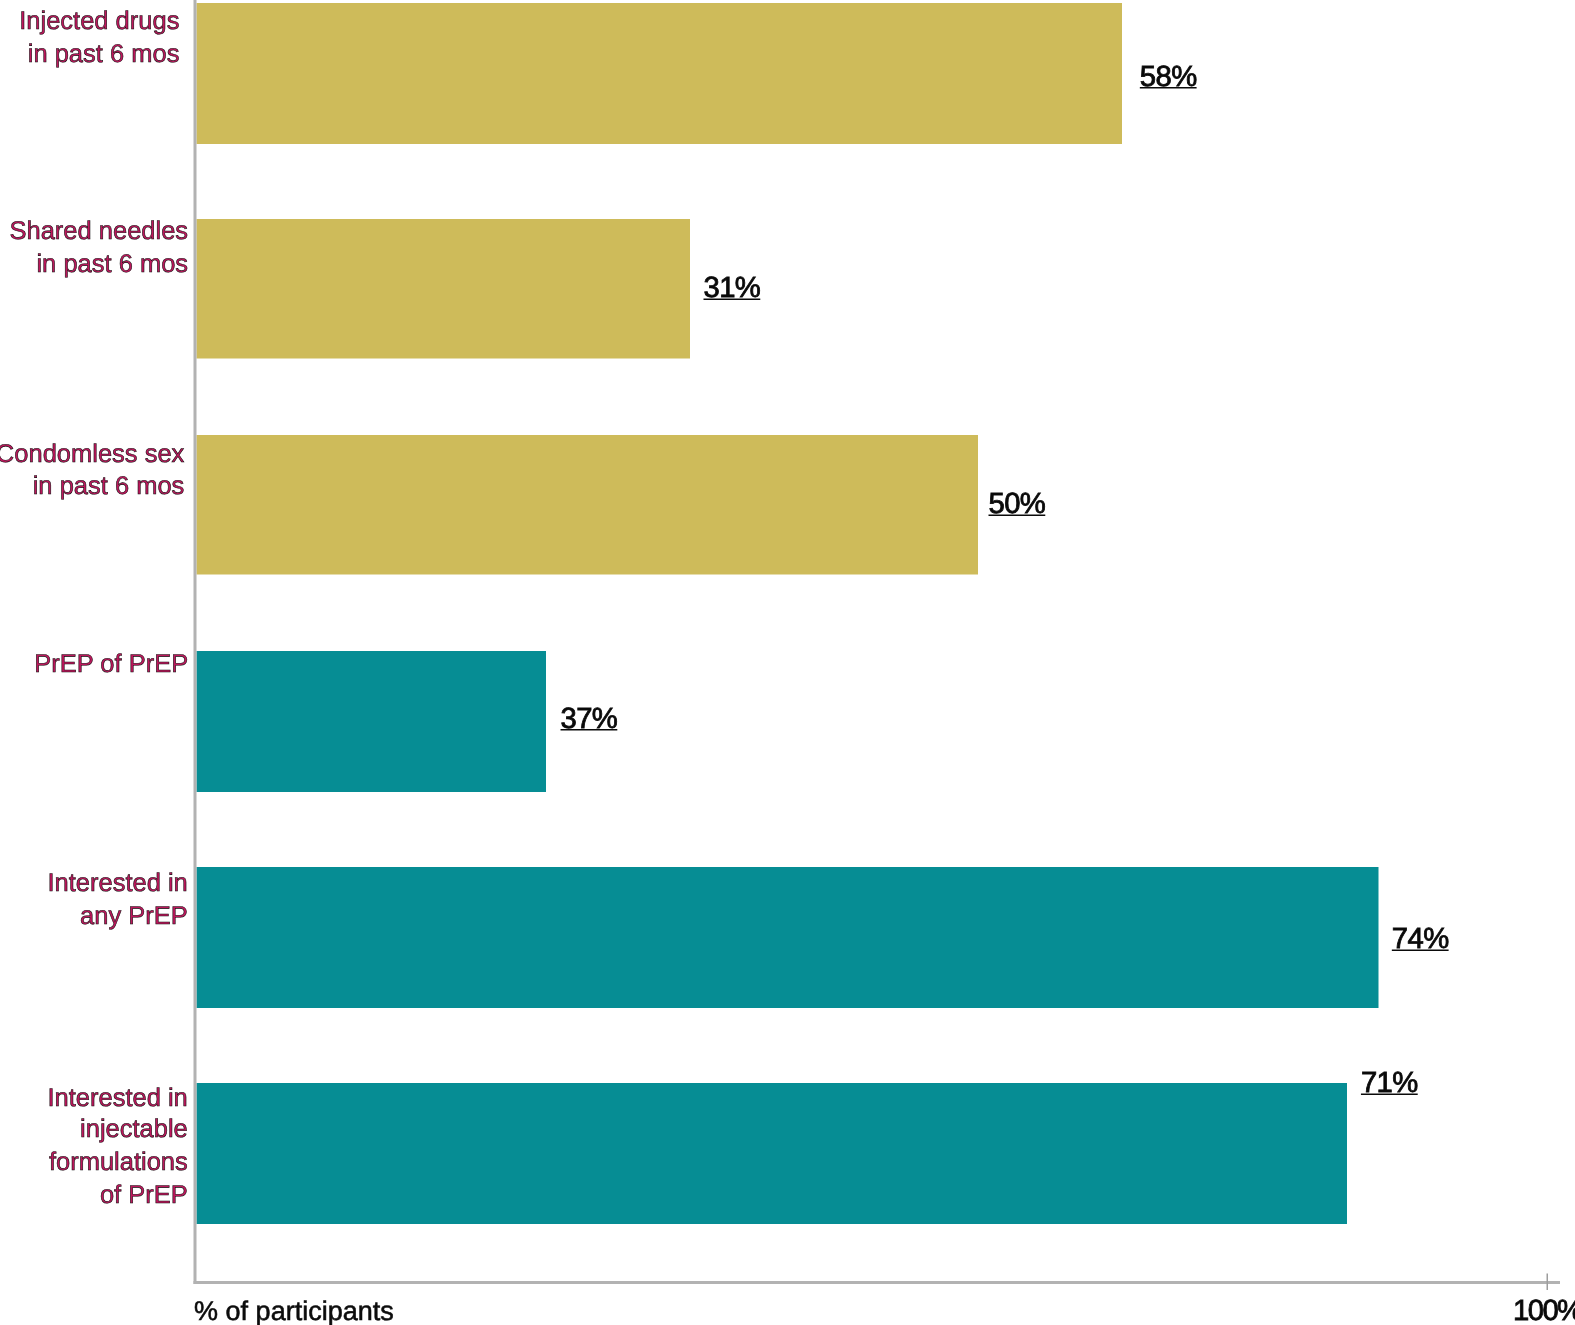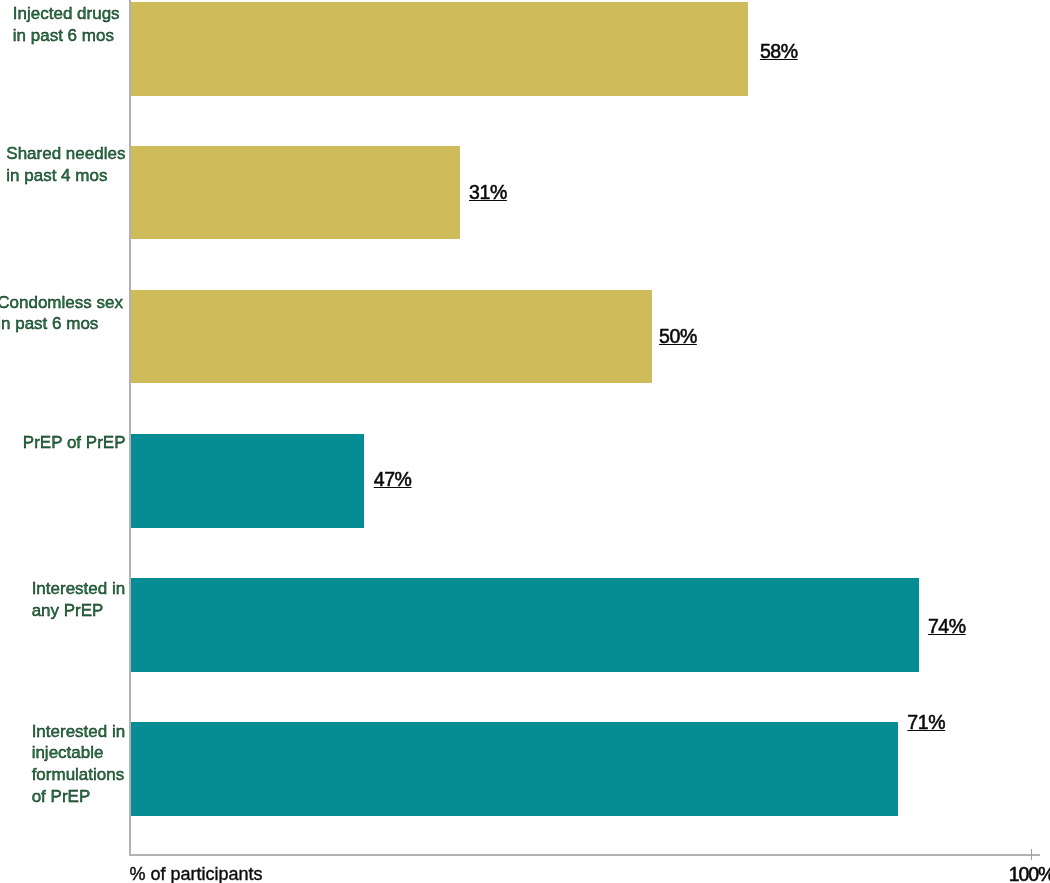--- a/index.html
+++ b/index.html
@@ -6,21 +6,21 @@
   html,body{margin:0;padding:0;background:#ffffff;}
   body{width:1050px;height:883px;overflow:hidden;
        font-family:"Liberation Sans",sans-serif;
        -webkit-font-smoothing:antialiased;}
 
   #chart{position:relative;width:1050px;height:883px;background:#ffffff;
          transform:translateZ(0);}
 
   .bar{position:absolute;}
 
-  .cat-label{position:absolute;text-align:left;color:#15803d;
+  .cat-label{position:absolute;text-align:right;color:#be185d;
              font-size:17px;line-height:21.63px;white-space:pre;
              -webkit-text-stroke:0.38px #0c0c0c;}
 
   .val-label{position:absolute;color:#0a0a0a;font-size:19.5px;font-weight:400;
              -webkit-text-stroke:0.55px #0a0a0a;letter-spacing:-0.4px;
              white-space:pre;text-decoration:underline;}
 
   .axis-line{position:absolute;background:#b2b2b2;}
   .tick{position:absolute;background:#9d9d9d;}
 
@@ -39,35 +39,35 @@
   <div class="bar" style="left:130.9px;top:2.1px;width:617.1px;height:93.6px;background:#cebb5a"></div>
   <div class="bar" style="left:130.9px;top:145.8px;width:329.6px;height:93.6px;background:#cebb5a"></div>
   <div class="bar" style="left:130.9px;top:289.8px;width:521.3px;height:93.6px;background:#cebb5a"></div>
   <div class="bar" style="left:130.9px;top:434.1px;width:233.6px;height:93.6px;background:#068d94"></div>
   <div class="bar" style="left:130.9px;top:578.0px;width:788.4px;height:93.6px;background:#068d94"></div>
   <div class="bar" style="left:130.9px;top:722.0px;width:767.0px;height:93.6px;background:#068d94"></div>
 
   <div class="cat-label" style="right:930.4px;top:3.2px">Injected drugs
 in past 6 mos</div>
   <div class="cat-label" style="right:924.6px;top:143.3px">Shared needles
-in past 4 mos</div>
+in past 6 mos</div>
   <div class="cat-label" style="right:927.1px;top:291.8px">Condomless sex
 in past 6 mos</div>
   <div class="cat-label" style="right:924.5px;top:432.0px">PrEP of PrEP</div>
   <div class="cat-label" style="right:924.8px;top:577.9px">Interested in
 any PrEP</div>
   <div class="cat-label" style="right:924.8px;top:720.8px">Interested in
 injectable
 formulations
 of PrEP</div>
 
   <div class="val-label" style="left:759.9px;top:40.0px">58%</div>
   <div class="val-label" style="left:469px;top:181.1px">31%</div>
   <div class="val-label" style="left:659px;top:325.0px">50%</div>
-  <div class="val-label" style="left:373.7px;top:468.2px">47%</div>
+  <div class="val-label" style="left:373.7px;top:468.2px">37%</div>
   <div class="val-label" style="left:927.9px;top:615.2px">74%</div>
   <div class="val-label" style="left:907.3px;top:711px">71%</div>
 
   <div class="axis-line" style="left:128.9px;top:0px;width:1.9px;height:855.9px"></div>
   <div class="axis-line" style="left:128.9px;top:853.9px;width:911.3px;height:1.9px"></div>
   <div class="tick" style="left:1030.5px;top:848.8px;width:1.4px;height:11.4px"></div>
   <div class="tick-label" style="left:1008.7px;top:863.3px">100%</div>
   <div class="axis-title" style="left:129.4px;top:864.1px">% of participants</div>
 
 </div>

